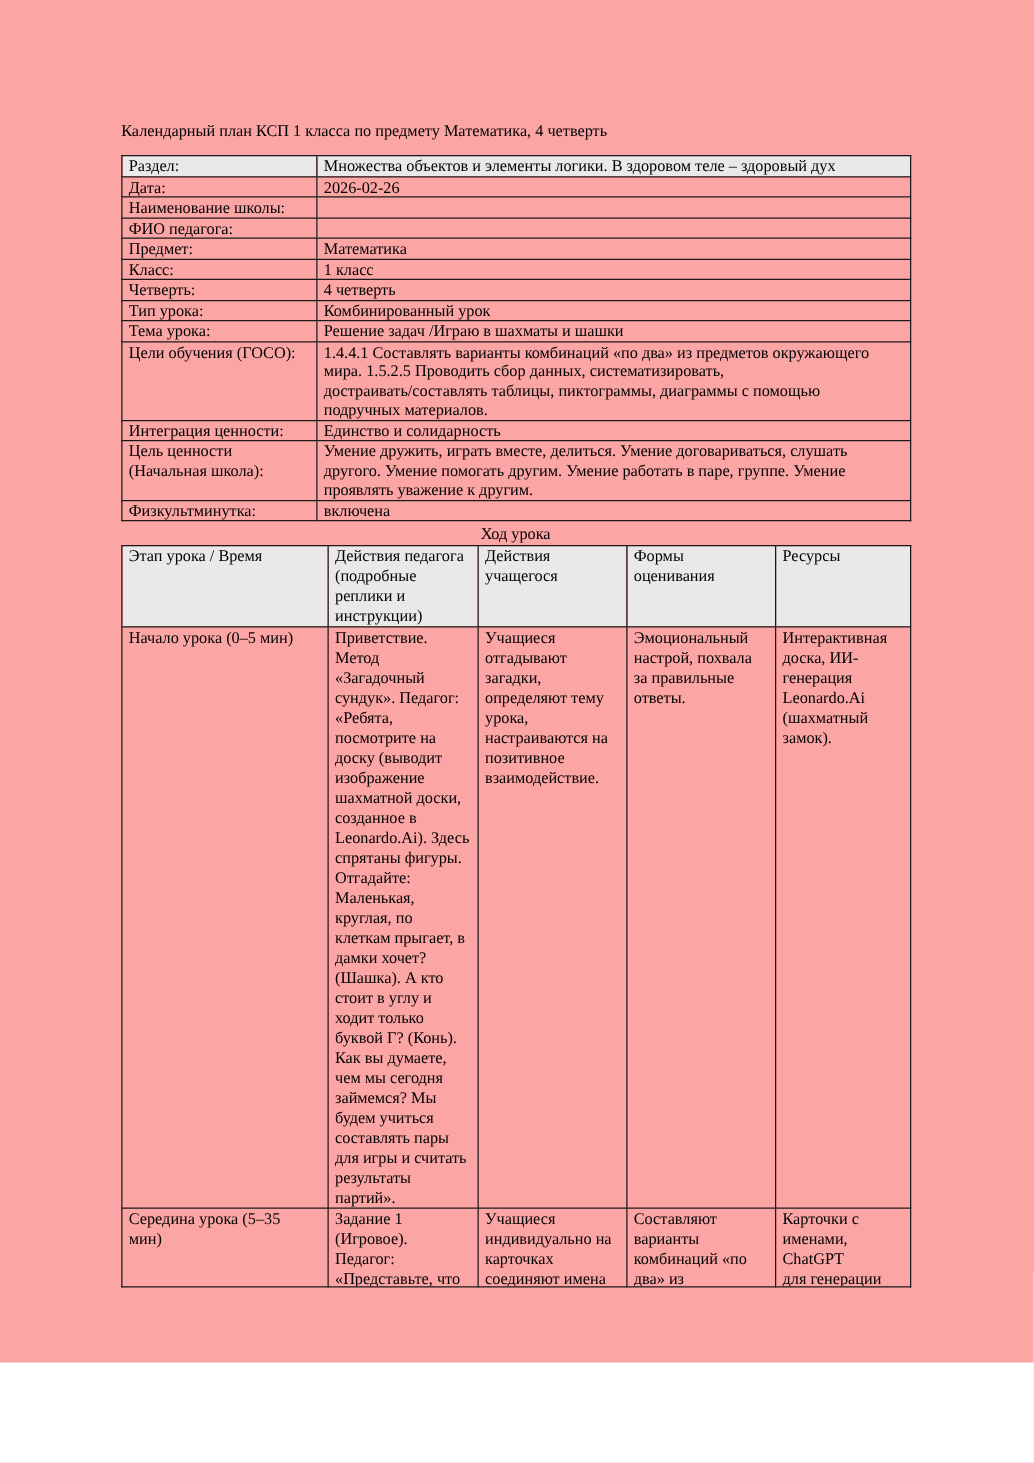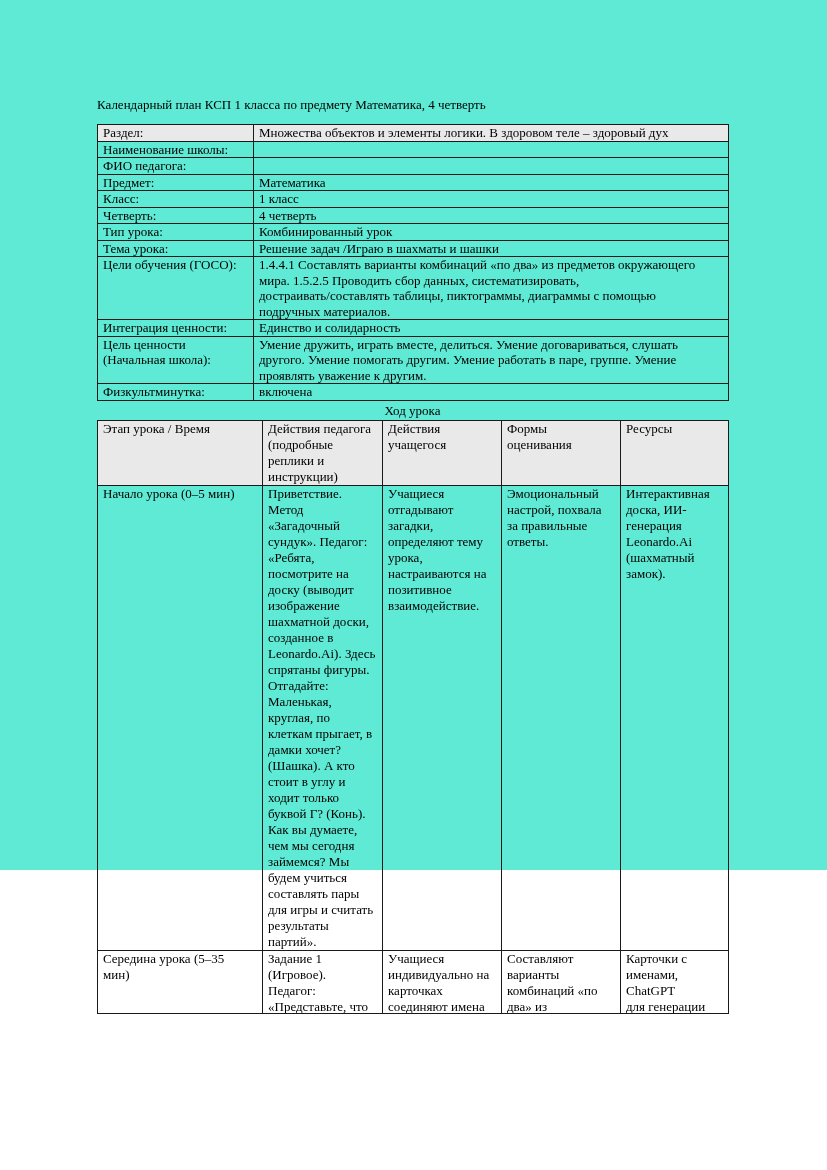--- a/index.html
+++ b/index.html
@@ -11,23 +11,23 @@
     width: 827px;
     height: 1170px;
     font-family: "Liberation Serif", "DejaVu Serif", serif;
     font-size: 13px;
     color: #000000;
     overflow: hidden;
   }
   .page {
     box-sizing: border-box;
     width: 827px;
-    height: 870px;
+    height: 1090px;
     padding: 97px 99px 0 97px;
-    background: #5eead4;
+    background: #fca5a5;
   }
   .doc-title {
     margin: 0 0 11px 0;
     font-size: 13px;
     font-weight: normal;
     line-height: 16px;
     white-space: pre-line;
   }
   table {
     border-collapse: collapse;
@@ -80,20 +80,24 @@
 
   <table class="info-table">
     <colgroup>
         <col class="c-label">
         <col class="c-value">
       </colgroup>
     <tbody>
       <tr class="shaded">
         <td>Раздел:</td>
         <td>Множества объектов и элементы логики. В здоровом теле – здоровый дух</td>
+      </tr>
+      <tr>
+        <td>Дата:</td>
+        <td>2026-02-26</td>
       </tr>
       <tr>
         <td>Наименование школы:</td>
         <td></td>
       </tr>
       <tr>
         <td>ФИО педагога:</td>
         <td></td>
       </tr>
       <tr>

